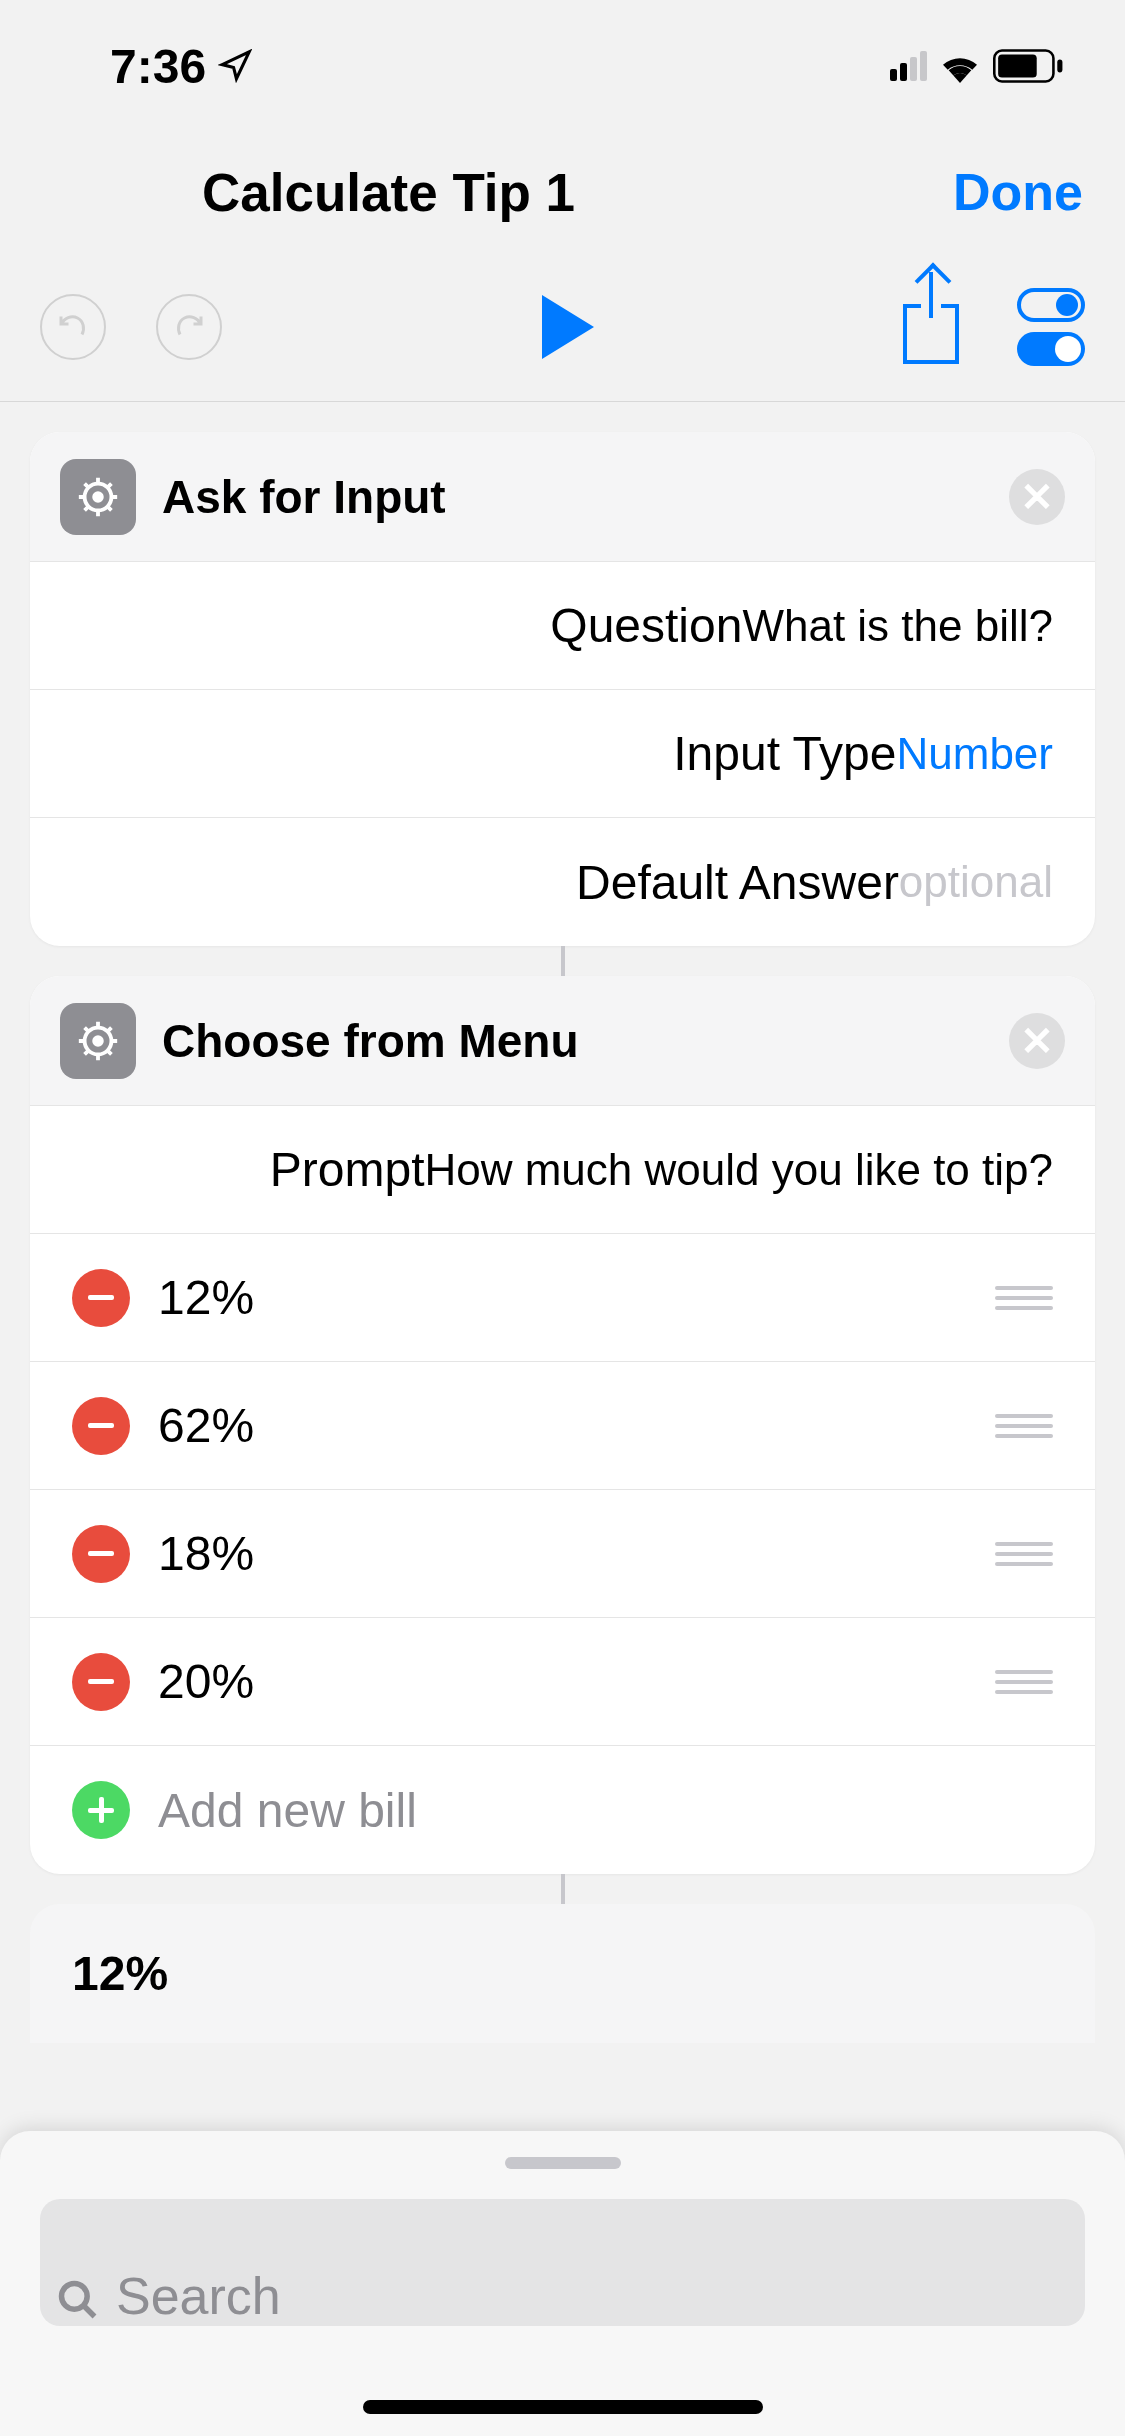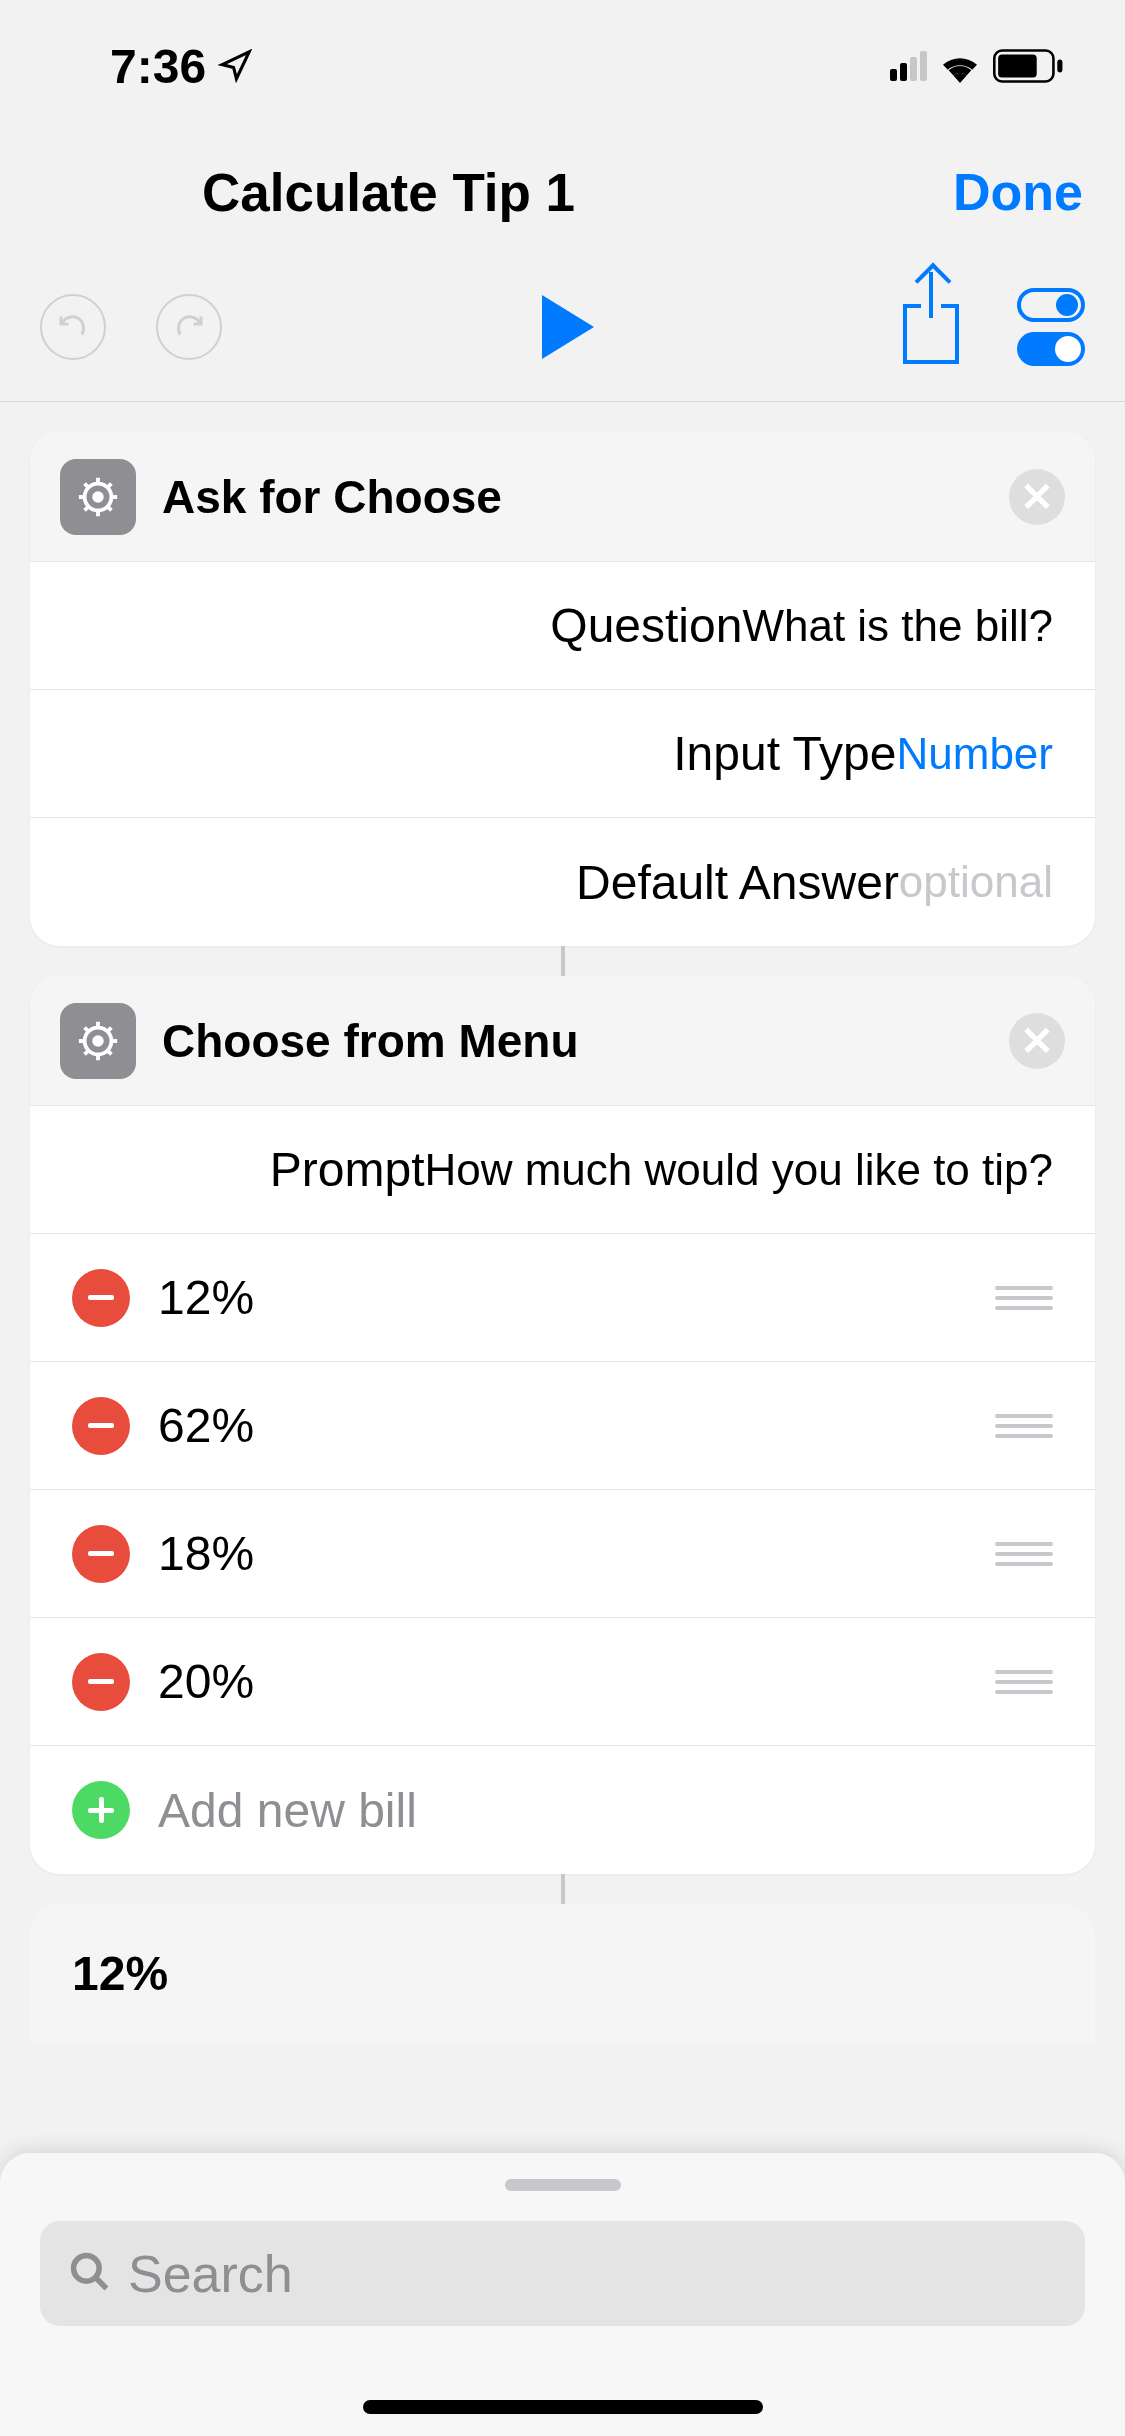--- a/index.html
+++ b/index.html
@@ -367,24 +367,24 @@
     .panel-handle {
       width: 116px;
       height: 12px;
       background: #c7c7cc;
       border-radius: 6px;
       margin: 0 auto 30px;
     }
     .search-box {
       background: #e4e4e5;
       border-radius: 20px;
-      height: 105px;
-      display: flex;
-      align-items: center;
-      padding: 0 28px;
+      height: 127px;
+      display: flex;
+      align-items: flex-end;
+      padding: 0 16px;
       gap: 16px;
     }
     .search-icon svg {
       width: 44px;
       height: 44px;
     }
     .search-text {
       font-size: 52px;
       color: #8e8e93;
     }
@@ -471,21 +471,21 @@
 
   <div class="card">
     <div class="card-header">
       <div class="gear-icon">
         <svg width="46" height="46" viewBox="0 0 24 24" fill="none" stroke="#fff" stroke-width="2">
           <circle cx="12" cy="12" r="7"></circle>
           <circle cx="12" cy="12" r="2" fill="#fff"></circle>
           <path d="M12 2v3M12 19v3M2 12h3M19 12h3M5 5l2 2M17 17l2 2M5 19l2-2M17 7l2-2"></path>
         </svg>
       </div>
-      <div class="card-title">Ask for Choose</div>
+      <div class="card-title">Ask for Input</div>
       <div class="close-btn">
         <span class="close-x">✕</span>
       </div>
     </div>
     <div class="card-row">
       <div class="row-label">Question</div>
       <div class="row-value">What is the bill?</div>
     </div>
     <div class="card-row">
       <div class="row-label">Input Type</div>

